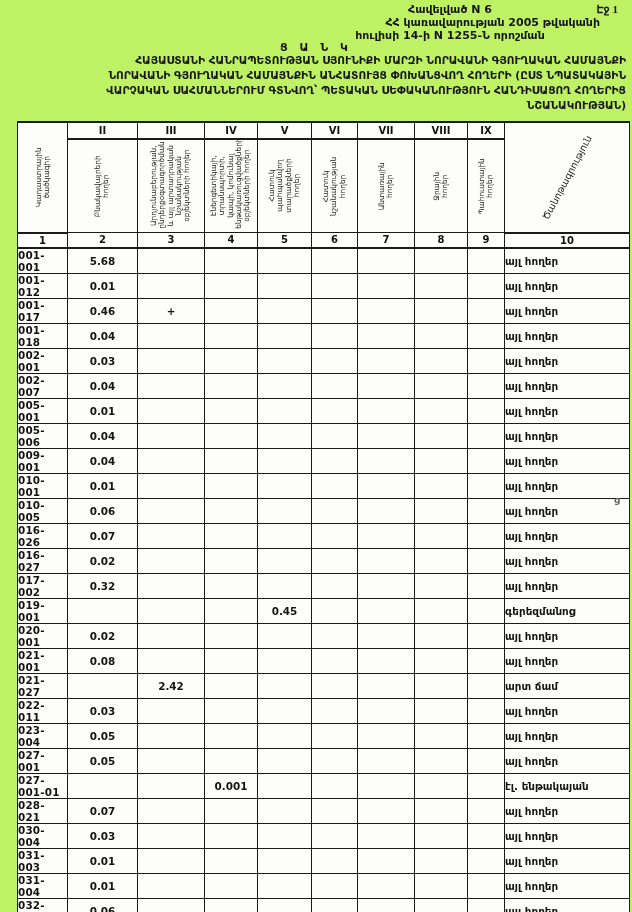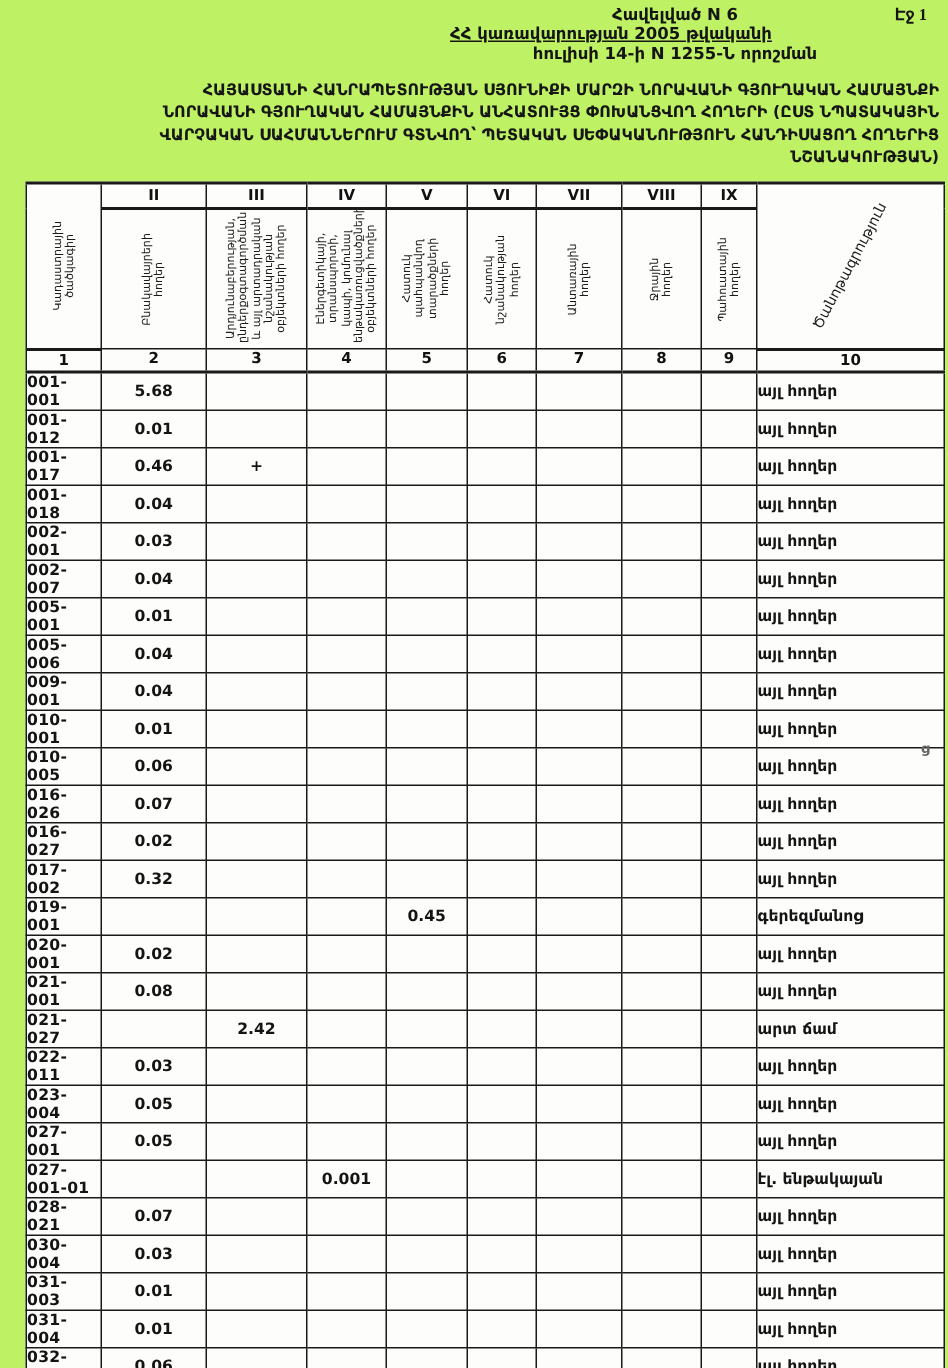--- a/index.html
+++ b/index.html
@@ -11,21 +11,21 @@
   }
   .page{
     position:relative;width:632px;height:912px;
     background:#bef264;color:#111;overflow:hidden;
   }
   
   .hdr{position:absolute;top:2px;left:0;width:100%;}
   .hdr-line{font-weight:bold;font-size:11px;color:#151515;}
   .appendix{position:absolute;top:1px;left:330px;width:240px;text-align:center;}
   .pageno{position:absolute;top:1px;right:14px;font-family:Liberation Serif, serif;}
-  .decree1{position:absolute;top:14px;left:300px;width:300px;text-align:left;text-decoration:underline;}
+  .decree1{position:absolute;top:14px;left:300px;width:300px;text-align:right;}
   .decree2{position:absolute;top:27px;left:300px;width:300px;text-align:center;}
   .doc-heading{position:absolute;top:41px;left:0;width:100%;text-align:center;
     font-weight:bold;font-size:11px;letter-spacing:4px;color:#151515;}
   .title{position:absolute;top:53px;left:6px;width:620px;text-align:right;
     font-weight:bold;font-size:10.6px;line-height:1.42;color:#161616;}
   
   table.grid{
     position:absolute;top:121px;left:17px;
     width:612px;border-collapse:collapse;table-layout:fixed;
     background:#fdfdfb;
@@ -67,20 +67,21 @@
 
 <div class="page">
 
   <div class="hdr">
     <div class="hdr-line appendix">Հավելված N 6</div>
     <div class="hdr-line pageno">Էջ 1</div>
     <div class="hdr-line decree1">ՀՀ կառավարության 2005 թվականի</div>
     <div class="hdr-line decree2">հուլիսի 14-ի N 1255-Ն որոշման</div>
   </div>
 
+  <div class="doc-heading">Ց Ա Ն Կ</div>
 
   <div class="title">
     <div>ՀԱՅԱՍՏԱՆԻ ՀԱՆՐԱՊԵՏՈՒԹՅԱՆ ՍՅՈՒՆԻՔԻ ՄԱՐԶԻ ՆՈՐԱՎԱՆԻ ԳՅՈՒՂԱԿԱՆ ՀԱՄԱՅՆՔԻ</div>
     <div>ՆՈՐԱՎԱՆԻ ԳՅՈՒՂԱԿԱՆ ՀԱՄԱՅՆՔԻՆ ԱՆՀԱՏՈՒՅՑ ՓՈԽԱՆՑՎՈՂ ՀՈՂԵՐԻ (ԸՍՏ ՆՊԱՏԱԿԱՅԻՆ</div>
     <div>ՎԱՐՉԱԿԱՆ ՍԱՀՄԱՆՆԵՐՈՒՄ ԳՏՆՎՈՂ՝ ՊԵՏԱԿԱՆ ՍԵՓԱԿԱՆՈՒԹՅՈՒՆ ՀԱՆԴԻՍԱՑՈՂ ՀՈՂԵՐԻՑ</div>
     <div>ՆՇԱՆԱԿՈՒԹՅԱՆ)</div>
   </div>
 
   <table class="grid">
     <colgroup>

